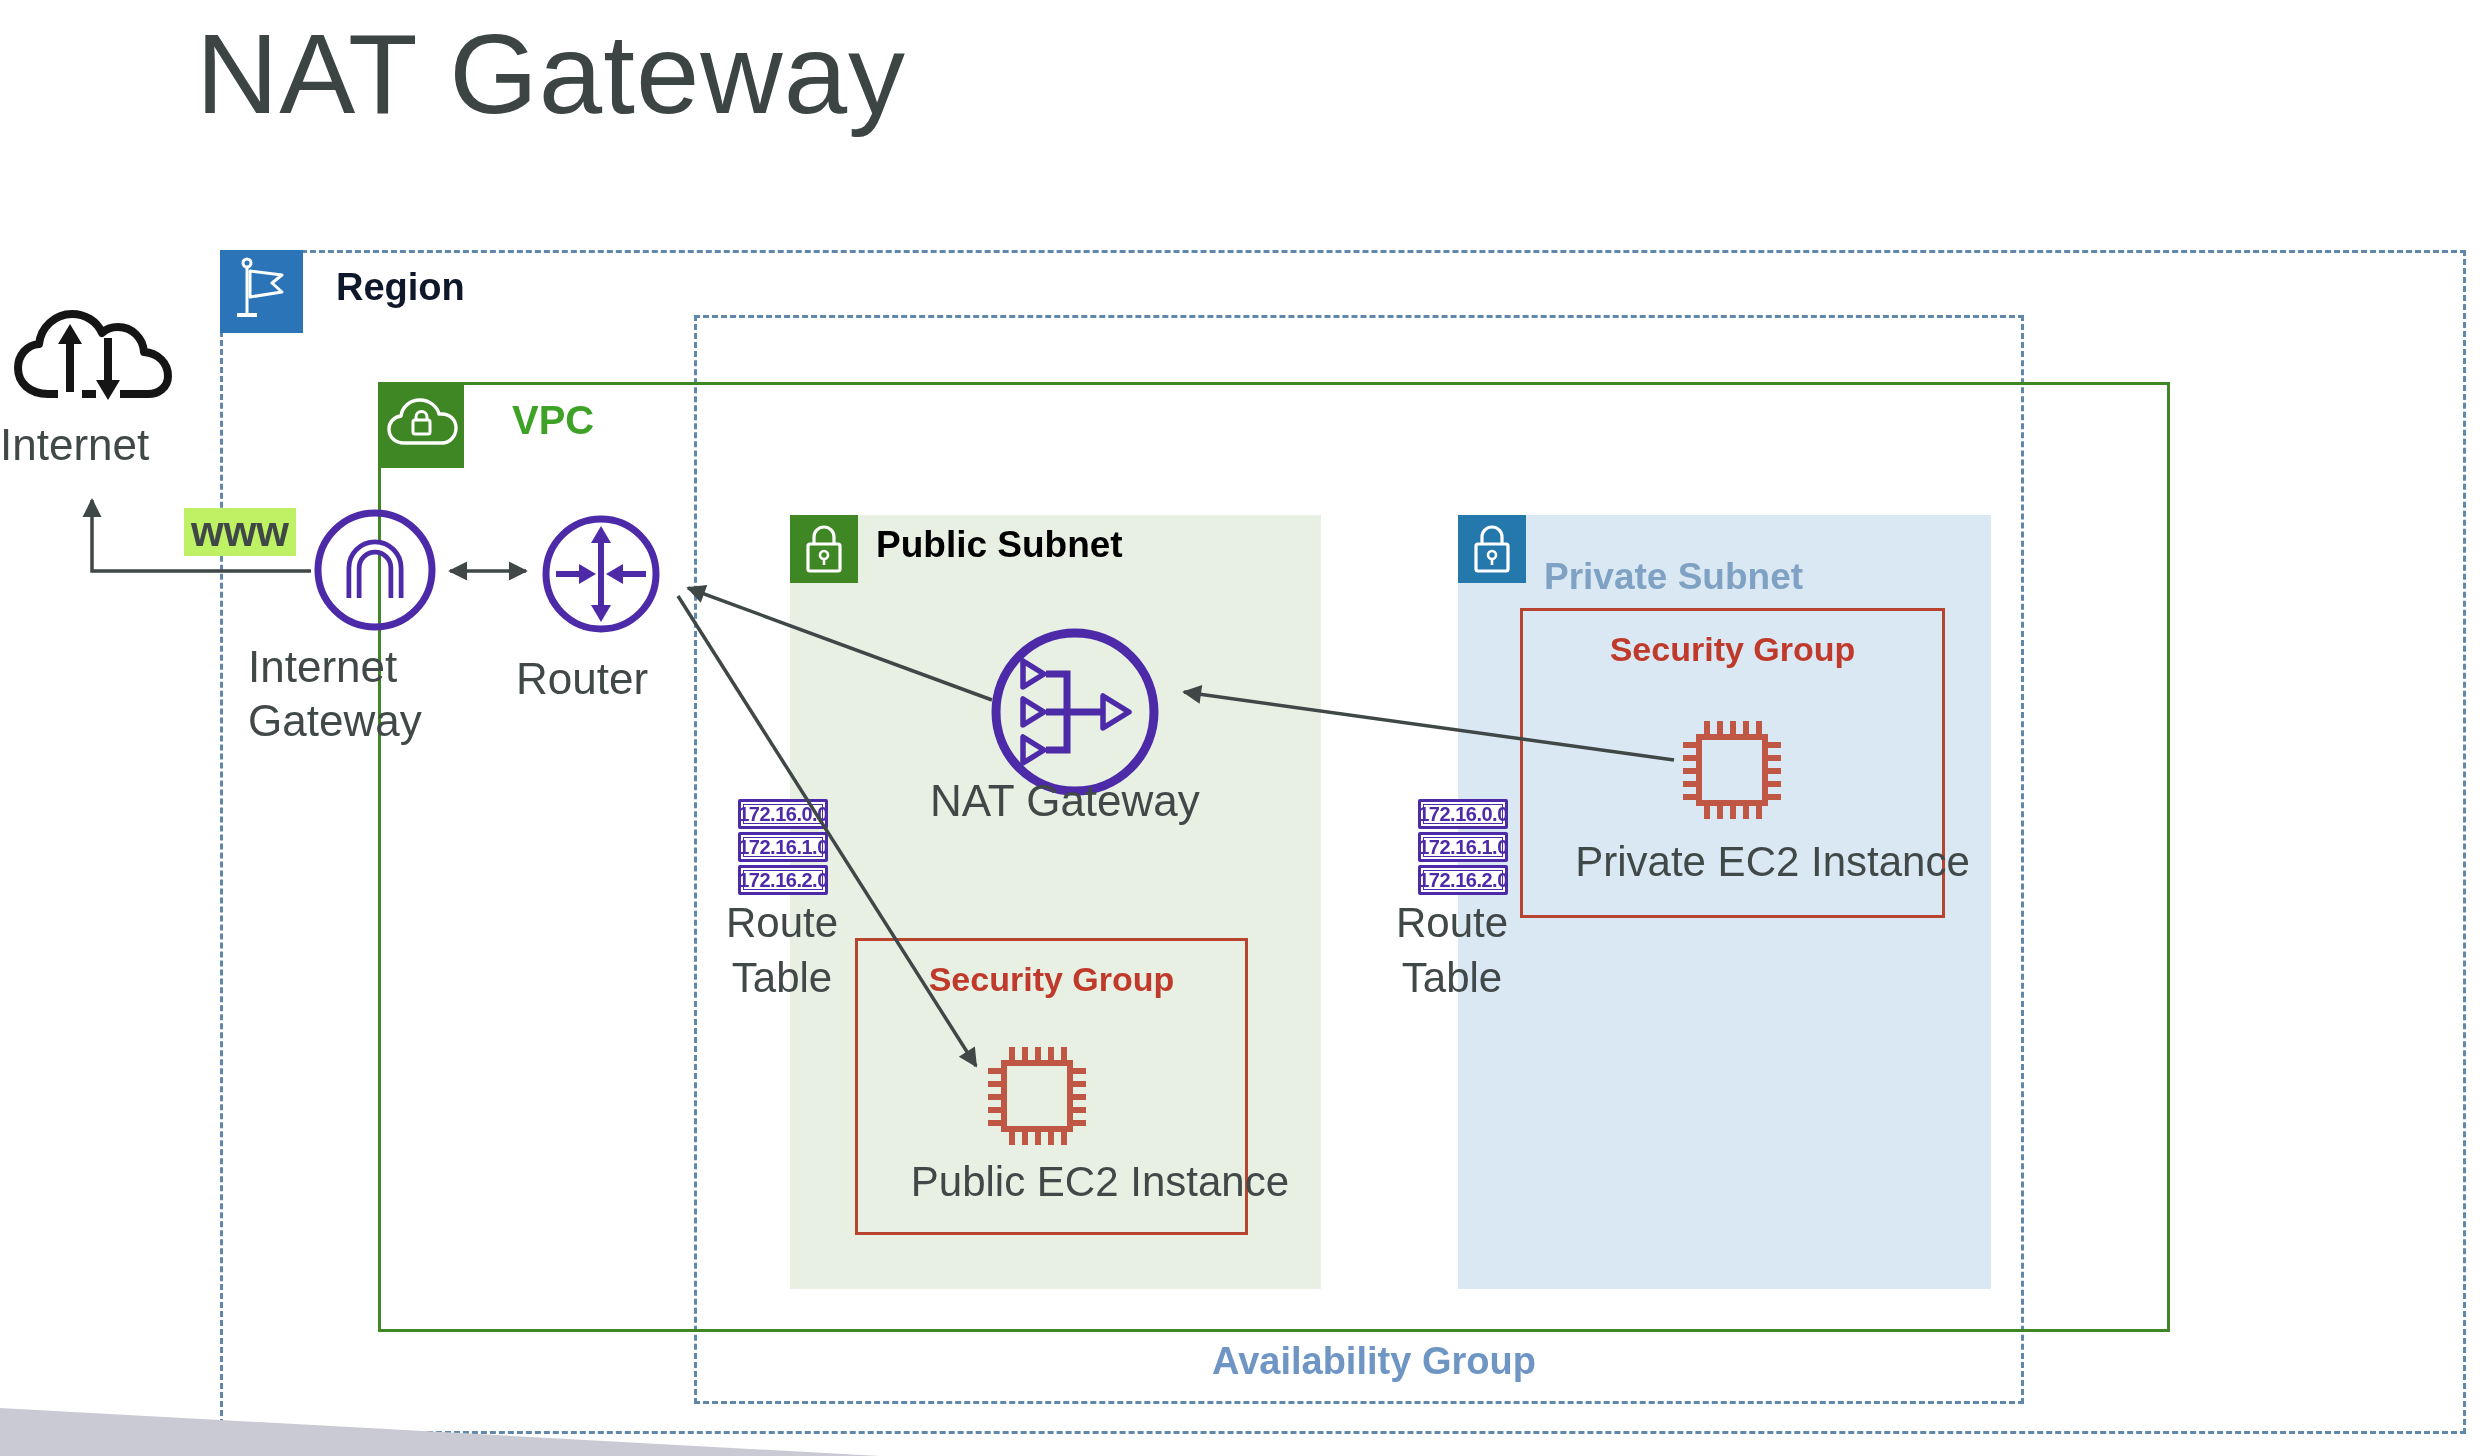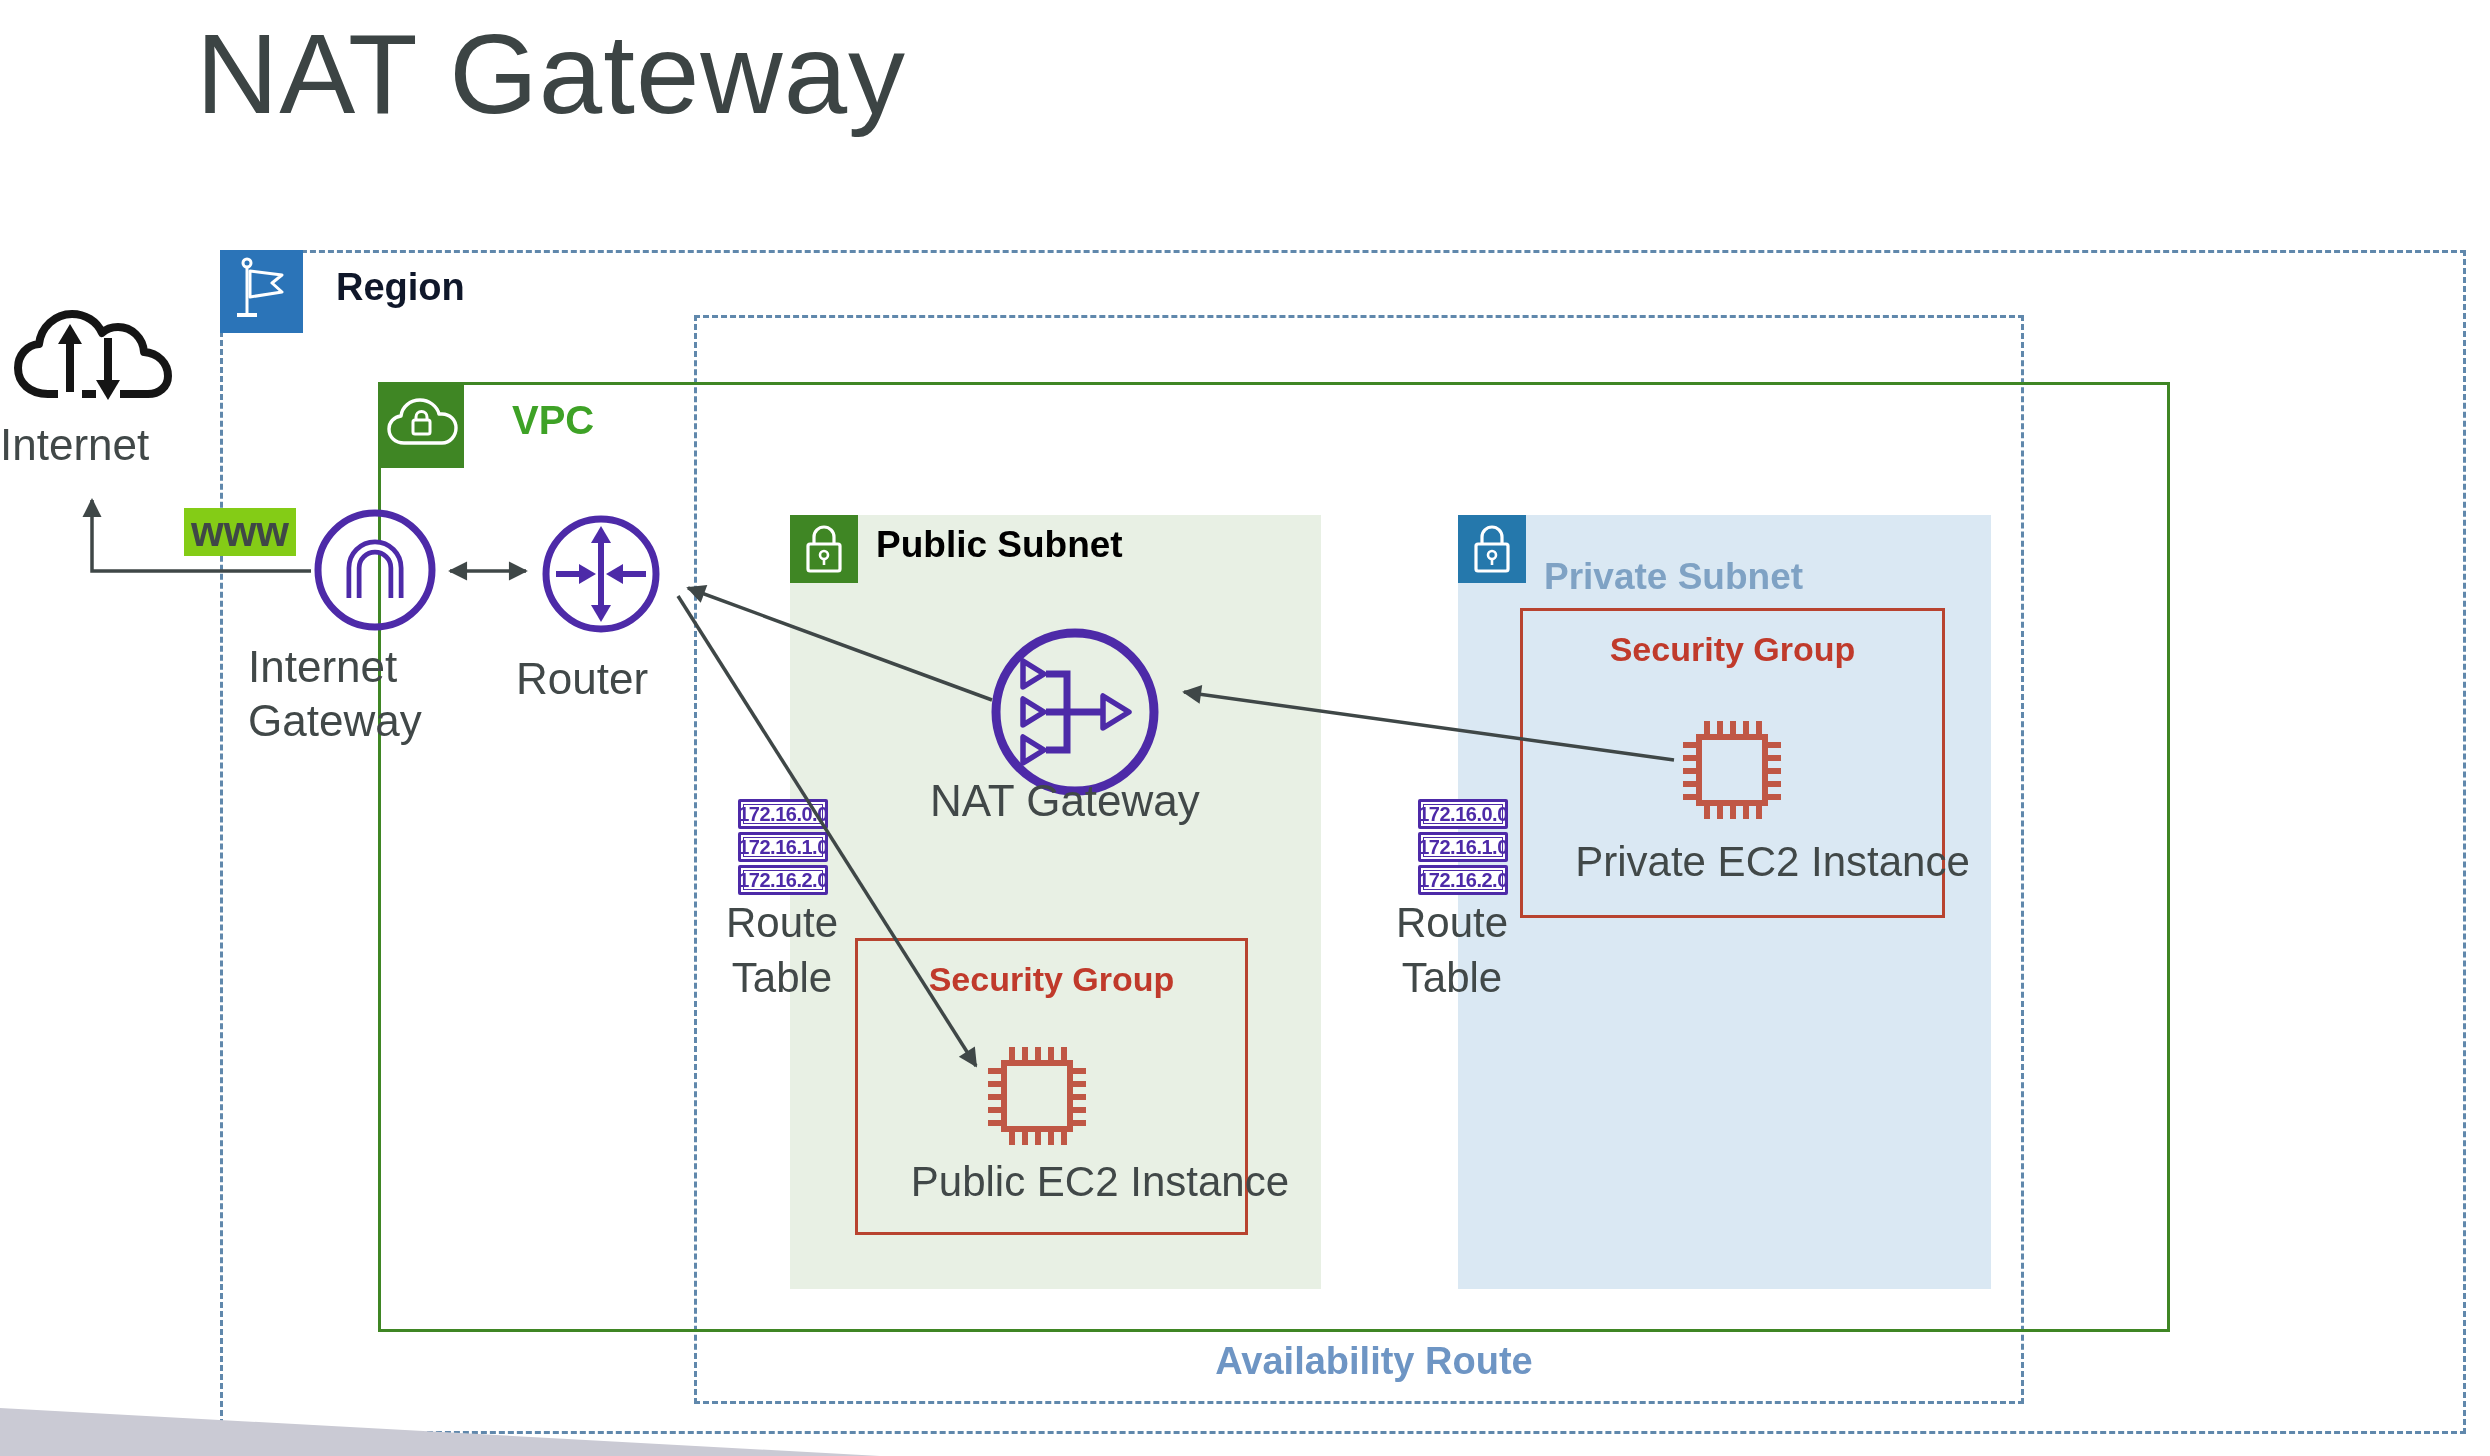--- a/index.html
+++ b/index.html
@@ -22,21 +22,21 @@
   .az-label{left:1074px;top:1340px;width:600px;text-align:center;font-size:38px;font-weight:bold;color:#6E95C4;}
   .vpc-label{left:512px;top:398px;font-size:40px;font-weight:bold;color:#3EA226;}
   .pub-sub-label{left:876px;top:524px;font-size:37px;font-weight:bold;color:#000000;}
   .priv-sub-label{left:1544px;top:524px;font-size:37px;font-weight:bold;color:#7FA2C4;margin-top:32px;}
   .node-label{font-size:44px;color:#414848;text-align:left;white-space:pre-line;line-height:1.22;}
   .internet-label{left:0px;top:418px;width:185px;}
   .igw-label{left:248px;top:640px;width:250px;}
   .router-label{left:516px;top:652px;width:170px;}
   .nat-label{left:930px;top:774px;width:290px;}
   .www-label{left:184px;top:508px;width:112px;text-align:center;font-size:42px;font-weight:600;
-             color:#3F4747;background:#84cc16;z-index:5;}
+             color:#3F4747;background:#bef264;z-index:5;}
   
   .sg-box{border:3px solid #B8432F;box-sizing:border-box;}
   .sg-pub{left:855px;top:938px;width:393px;height:297px;}
   .sg-priv{left:1520px;top:608px;width:425px;height:310px;}
   .sg-title{font-size:34px;font-weight:bold;color:#C03A2B;text-align:center;}
   .sg-pub-title{left:855px;top:960px;width:393px;}
   .sg-priv-title{left:1520px;top:630px;width:425px;}
   .inst-label{font-size:42px;color:#414848;text-align:center;}
   .pub-inst-label{left:896px;top:1158px;width:393px;text-align:right;}
   .priv-inst-label{left:1520px;top:838px;width:425px;padding-left:40px;}
@@ -71,21 +71,21 @@
 
   <div class="abs icon-sq region-icon">
     <svg width="83" height="83" viewBox="0 0 83 83" fill="none" stroke="#fff">
       <circle cx="27" cy="13" r="4" stroke-width="3"></circle>
       <line x1="27" y1="17" x2="27" y2="64" stroke-width="3"></line>
       <line x1="17" y1="65" x2="37" y2="65" stroke-width="4"></line>
       <path d="M30 21 L62 25 L52 33 L62 42 L30 47 Z" stroke-width="3" stroke-linejoin="round"></path>
     </svg>
   </div>
   <div class="abs region-label">Region</div>
-  <div class="abs az-label">Availability Route</div>
+  <div class="abs az-label">Availability Group</div>
 
   <div class="abs icon-sq vpc-icon">
     <svg width="86" height="86" viewBox="0 0 86 86" fill="none" stroke="#fff">
       <path d="M64 61 H26 C17 61 11 55 11 47 C11 40 16 35 23 34 C24 25 32 18 42 18 C51 18 59 24 61 32 C62 32 63 32 64 32 C72 32 78 38 78 46 C78 54 72 61 64 61 Z" stroke-width="3.4" stroke-linejoin="round"></path>
       <path d="M38 38 v-3 a5.5 5.5 0 0 1 11 0 v3" stroke-width="3"></path>
       <rect x="35" y="38" width="17" height="14" rx="2" stroke-width="3"></rect>
     </svg>
   </div>
   <div class="abs vpc-label">VPC</div>
 

